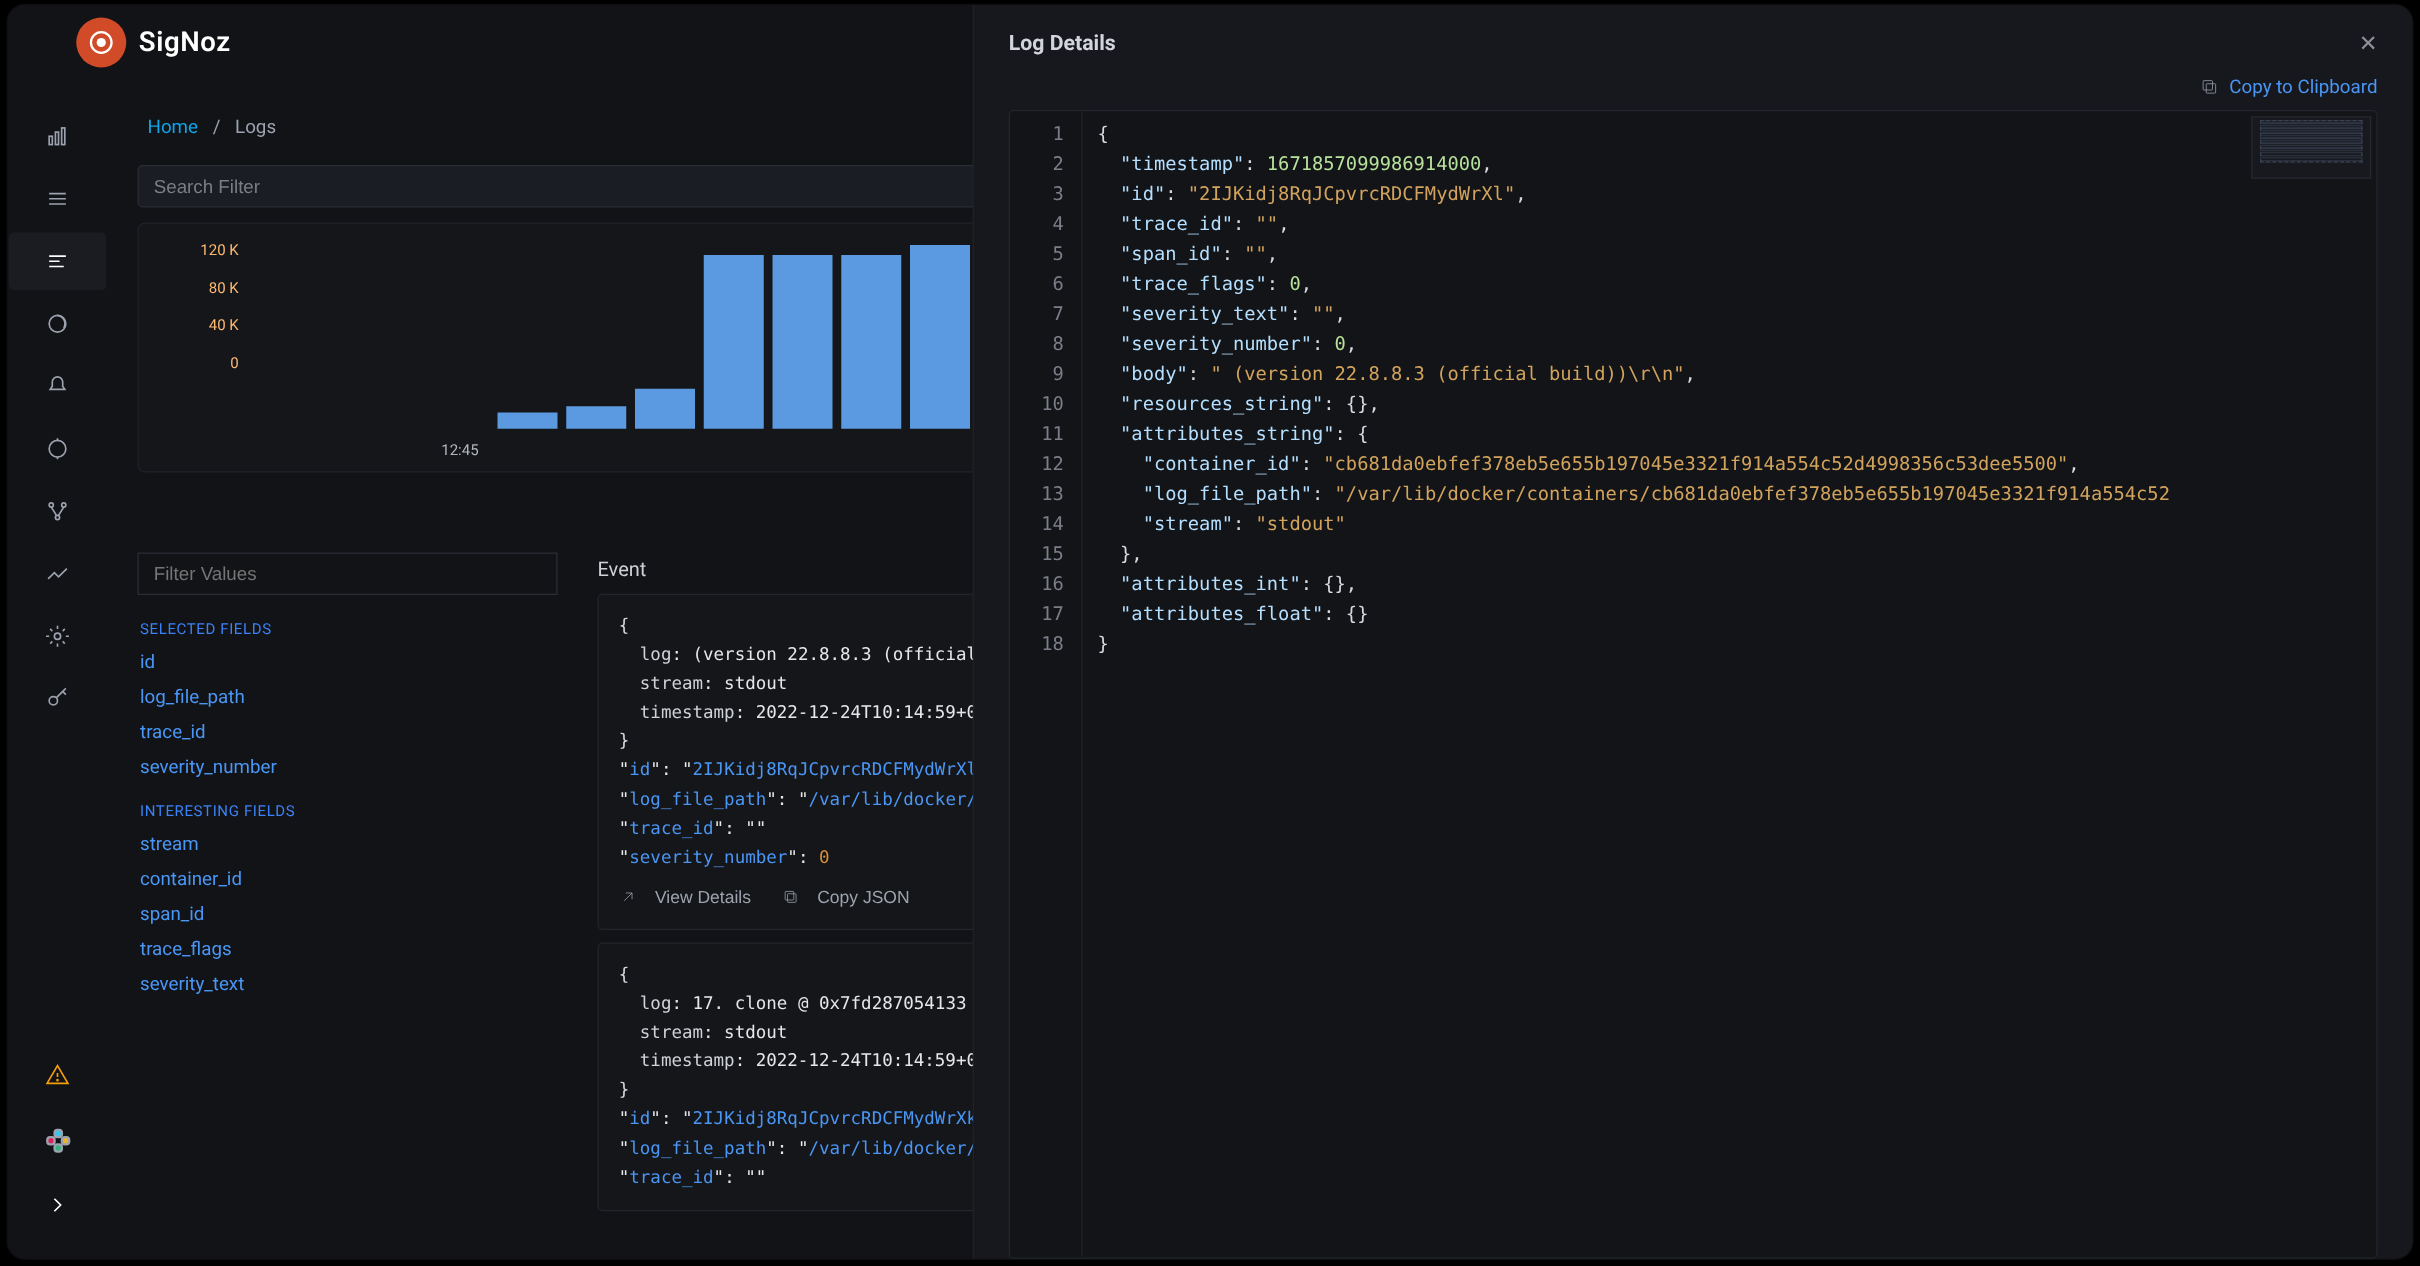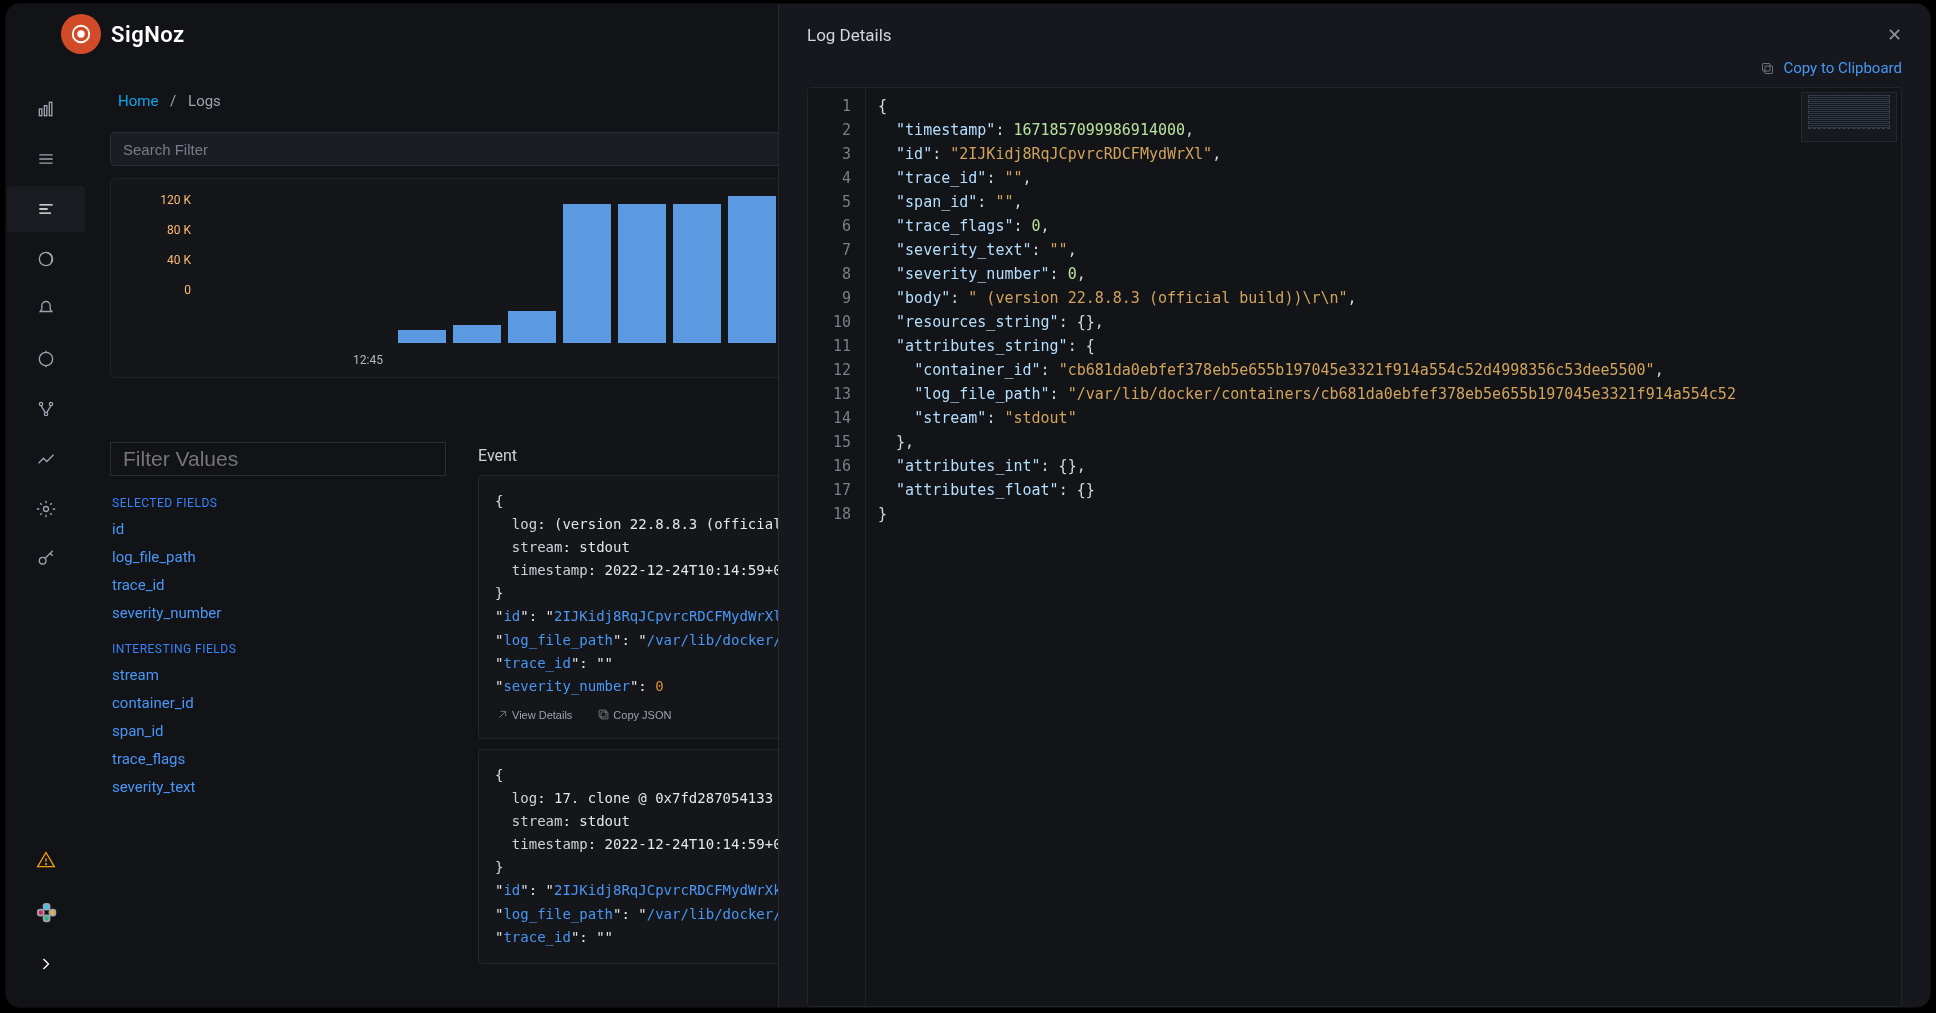--- a/index.html
+++ b/index.html
@@ -90,56 +90,56 @@
 .chart-x { position: absolute; left: 122px; right: 22px; bottom: 10px; display: flex; justify-content: space-between; font-size: 12px; color: #b3b6c0; padding: 0 70px 0 120px;}
 .content-row { display: flex; margin-top: 64px; gap: 32px; flex: 1; min-height: 0;}
 .fields-col { width: 336px; }
 .filter-values {
   width: 100%; height: 34px;
   background: transparent;
   border: 1px solid #2b2d36;
   border-radius: 0;
   padding: 0 12px;
   color: #e5e7eb;
-  font-size: 21px;
+  font-size: 15px;
 }
 .section-label { font-size: 12px; color: #3b82f6; margin: 20px 0 10px 2px; letter-spacing: 0.5px; }
 .field-item { font-size: 15px; color: #4a96f5; margin-bottom: 10px; cursor: pointer; padding-left: 2px;}
 .events-col { flex: 1; min-width: 0; }
 .events-header { font-size: 16px; color: #cfd1d8; margin-bottom: 10px; margin-top: 4px; }
 .event-card {
   border: 1px solid #23252d;
   border-radius: 4px;
   padding: 14px 16px;
   font-family: "Menlo", monospace;
   font-size: 14px;
   line-height: 1.65;
   margin-bottom: 10px;
   background: #151619;
 }
 .event-card .brace { color: #d7d9e0; }
 .event-card .key { color: #d0d2da; }
 .event-card .hl { color: #4a96f5; }
 .event-card .num { color: #d68e3c; }
 .event-actions { display: flex; gap: 24px; margin-top: 8px; }
-.event-action { display: flex; align-items: center; gap: 2px; color: #9ca3af; font-family: -apple-system, sans-serif; font-size: 11px; cursor: pointer;}
+.event-action { display: flex; align-items: center; gap: 14px; color: #9ca3af; font-family: -apple-system, sans-serif; font-size: 14px; cursor: pointer;}
 .event-action svg { width: 15px; height: 15px; stroke: currentColor; fill: none; }
 .drawer {
   position: absolute;
   top: 4px; right: 6px; bottom: 6px;
   width: 1152px;
   background: #16181d;
   border-left: 1px solid #262830;
   border-top-right-radius: 14px;
   border-bottom-right-radius: 14px;
   display: flex; flex-direction: column;
   padding: 20px 28px 0 28px;
 }
 .drawer-header { display: flex; align-items: center; }
-.drawer-title { font-size: 17px; color: #d3d5dd; font-weight: 400; }
+.drawer-title { font-size: 17px; color: #d3d5dd; font-weight: 700; }
 .drawer-close { margin-left: auto; color: #8d8f99; cursor: pointer; font-size: 18px; }
 .drawer-tabs { display: flex; gap: 32px; margin-top: 26px; border-bottom: 1px solid #262830; }
 .drawer-tab { padding: 10px 2px; font-size: 15px; color: #9da0ab; cursor: pointer; border-bottom: 2px solid transparent; }
 .drawer-tab.active { color: #fff; border-bottom-color: #bf4e2e; }
 .copy-row { display: flex; justify-content: flex-end; margin: 14px 0 10px; }
 .copy-btn { display: flex; align-items: center; gap: 8px; color: #4a96f5; font-size: 15px; cursor: pointer; }
 .copy-btn svg { width: 15px; height: 15px; stroke: #9ca3af; fill: none; }
 .json-panel {
   flex: 1;
   border: 1px solid #23252d;

